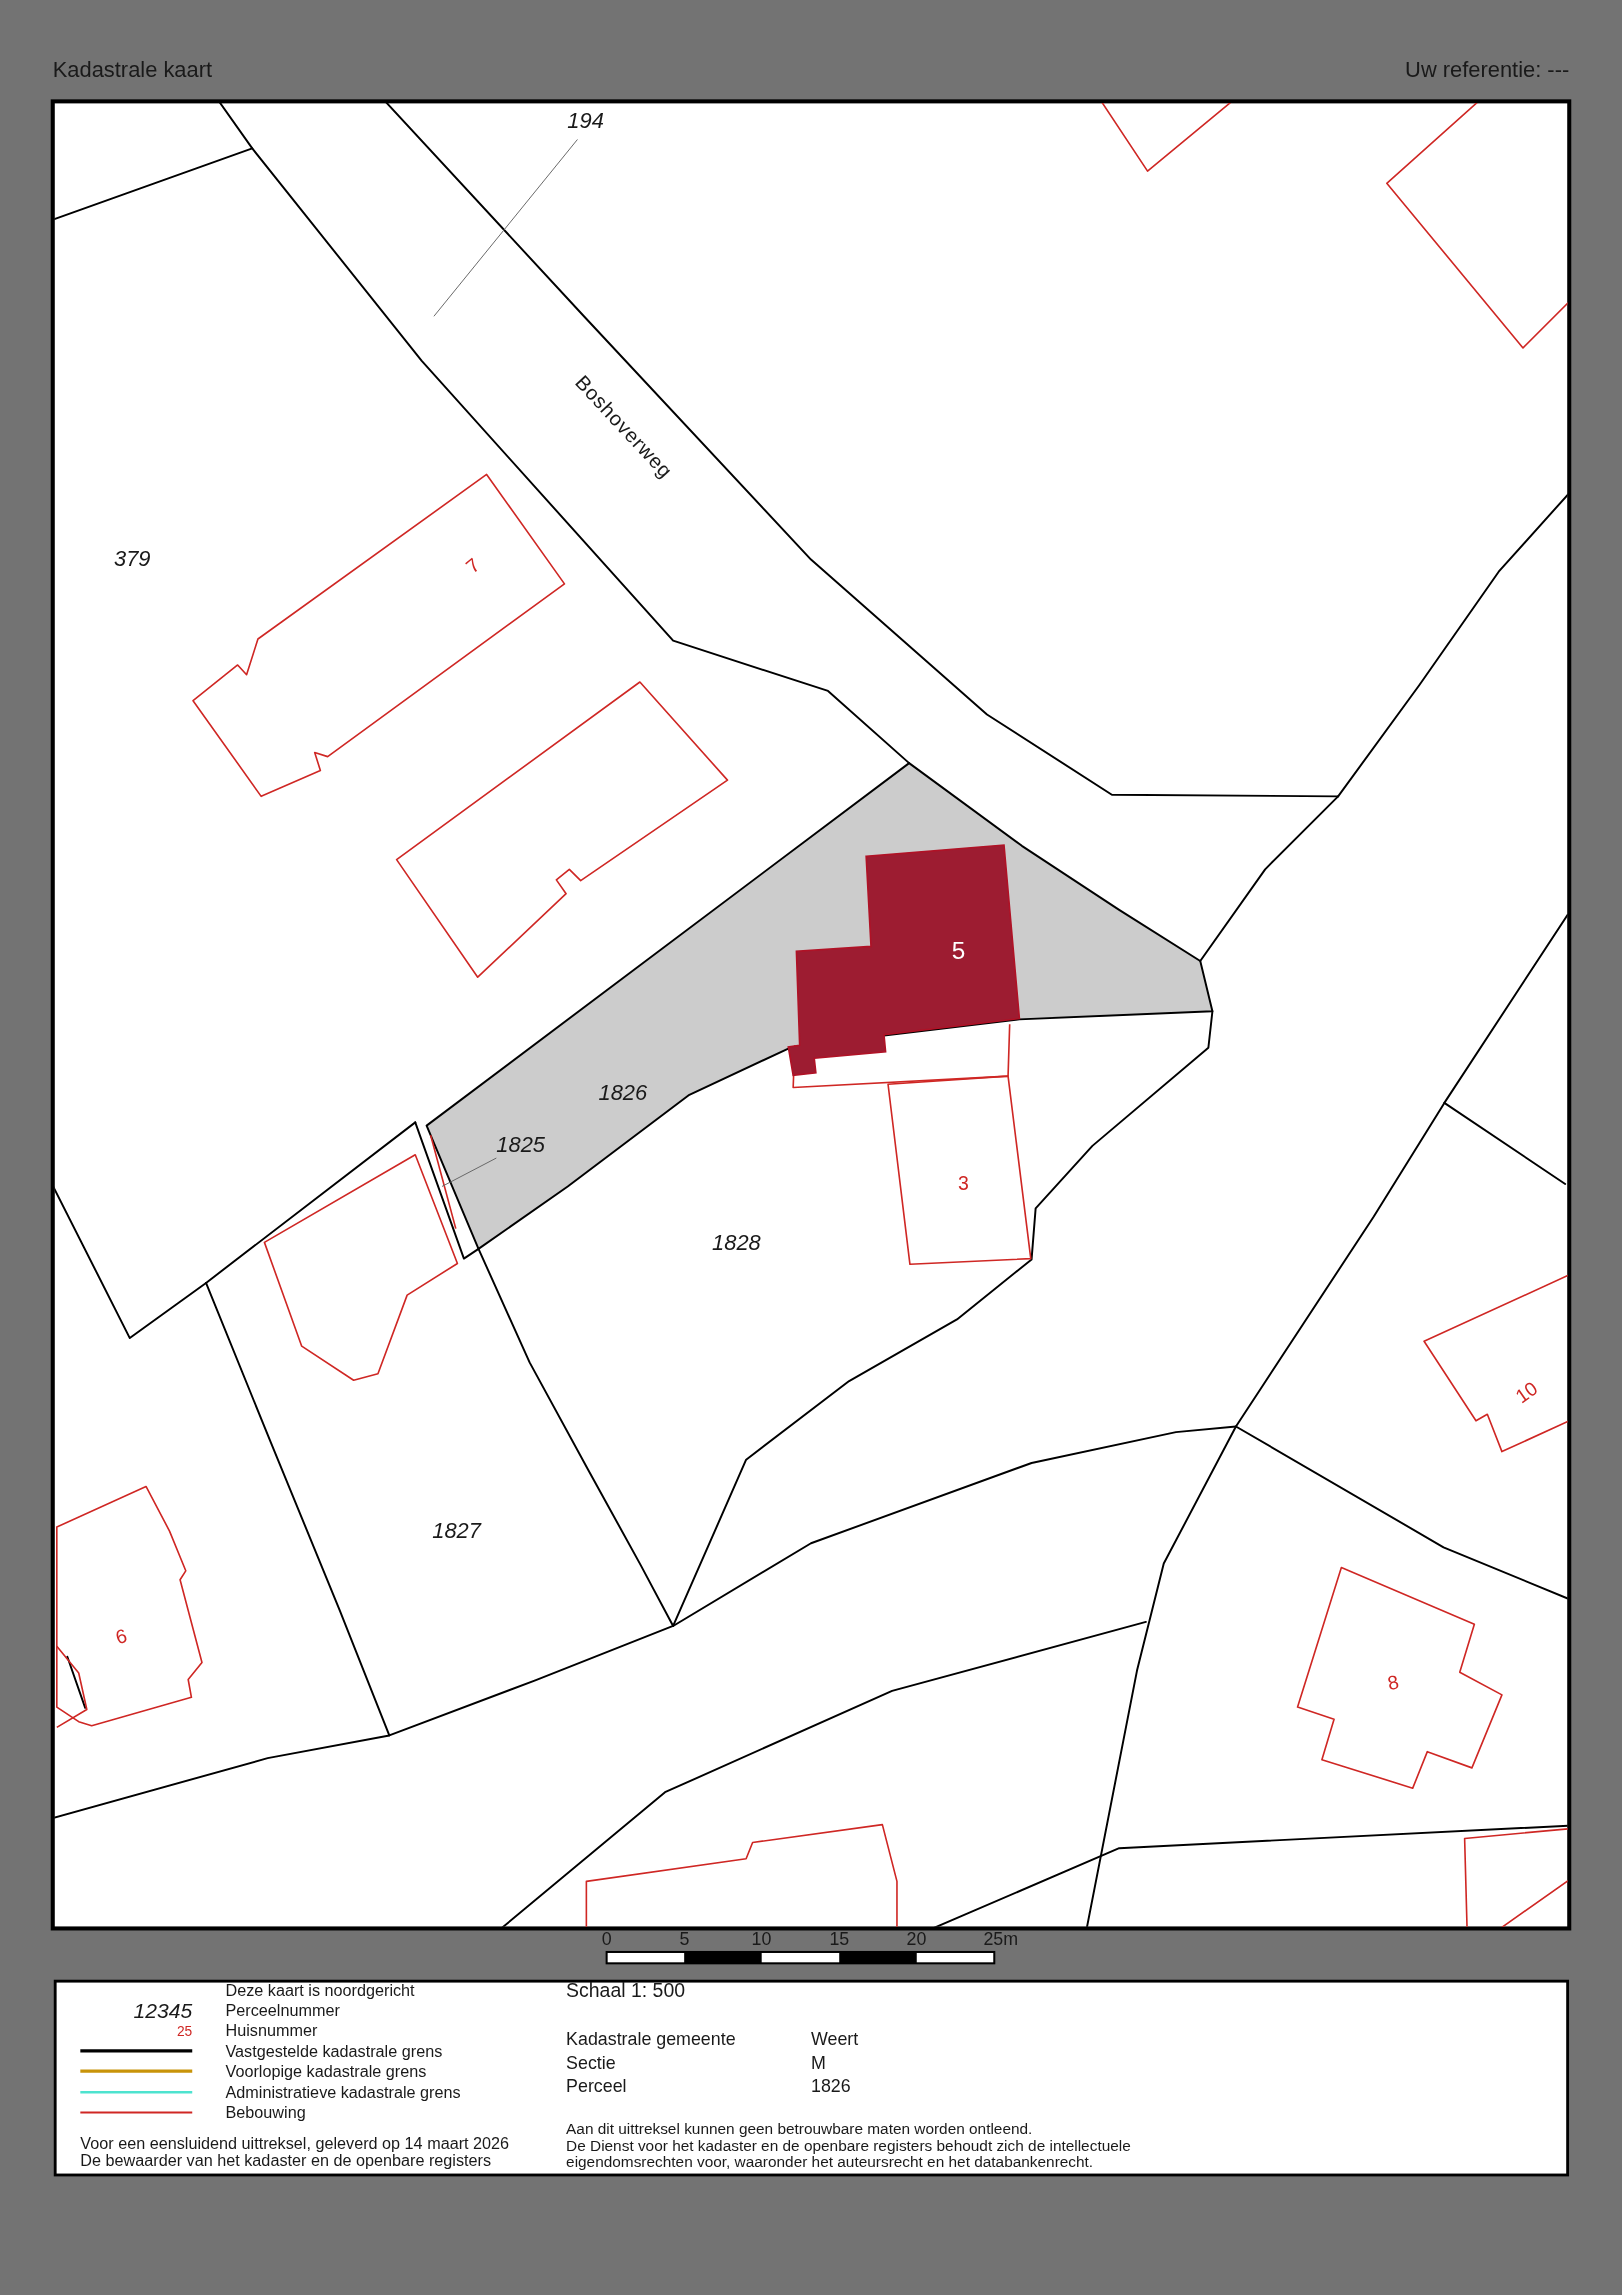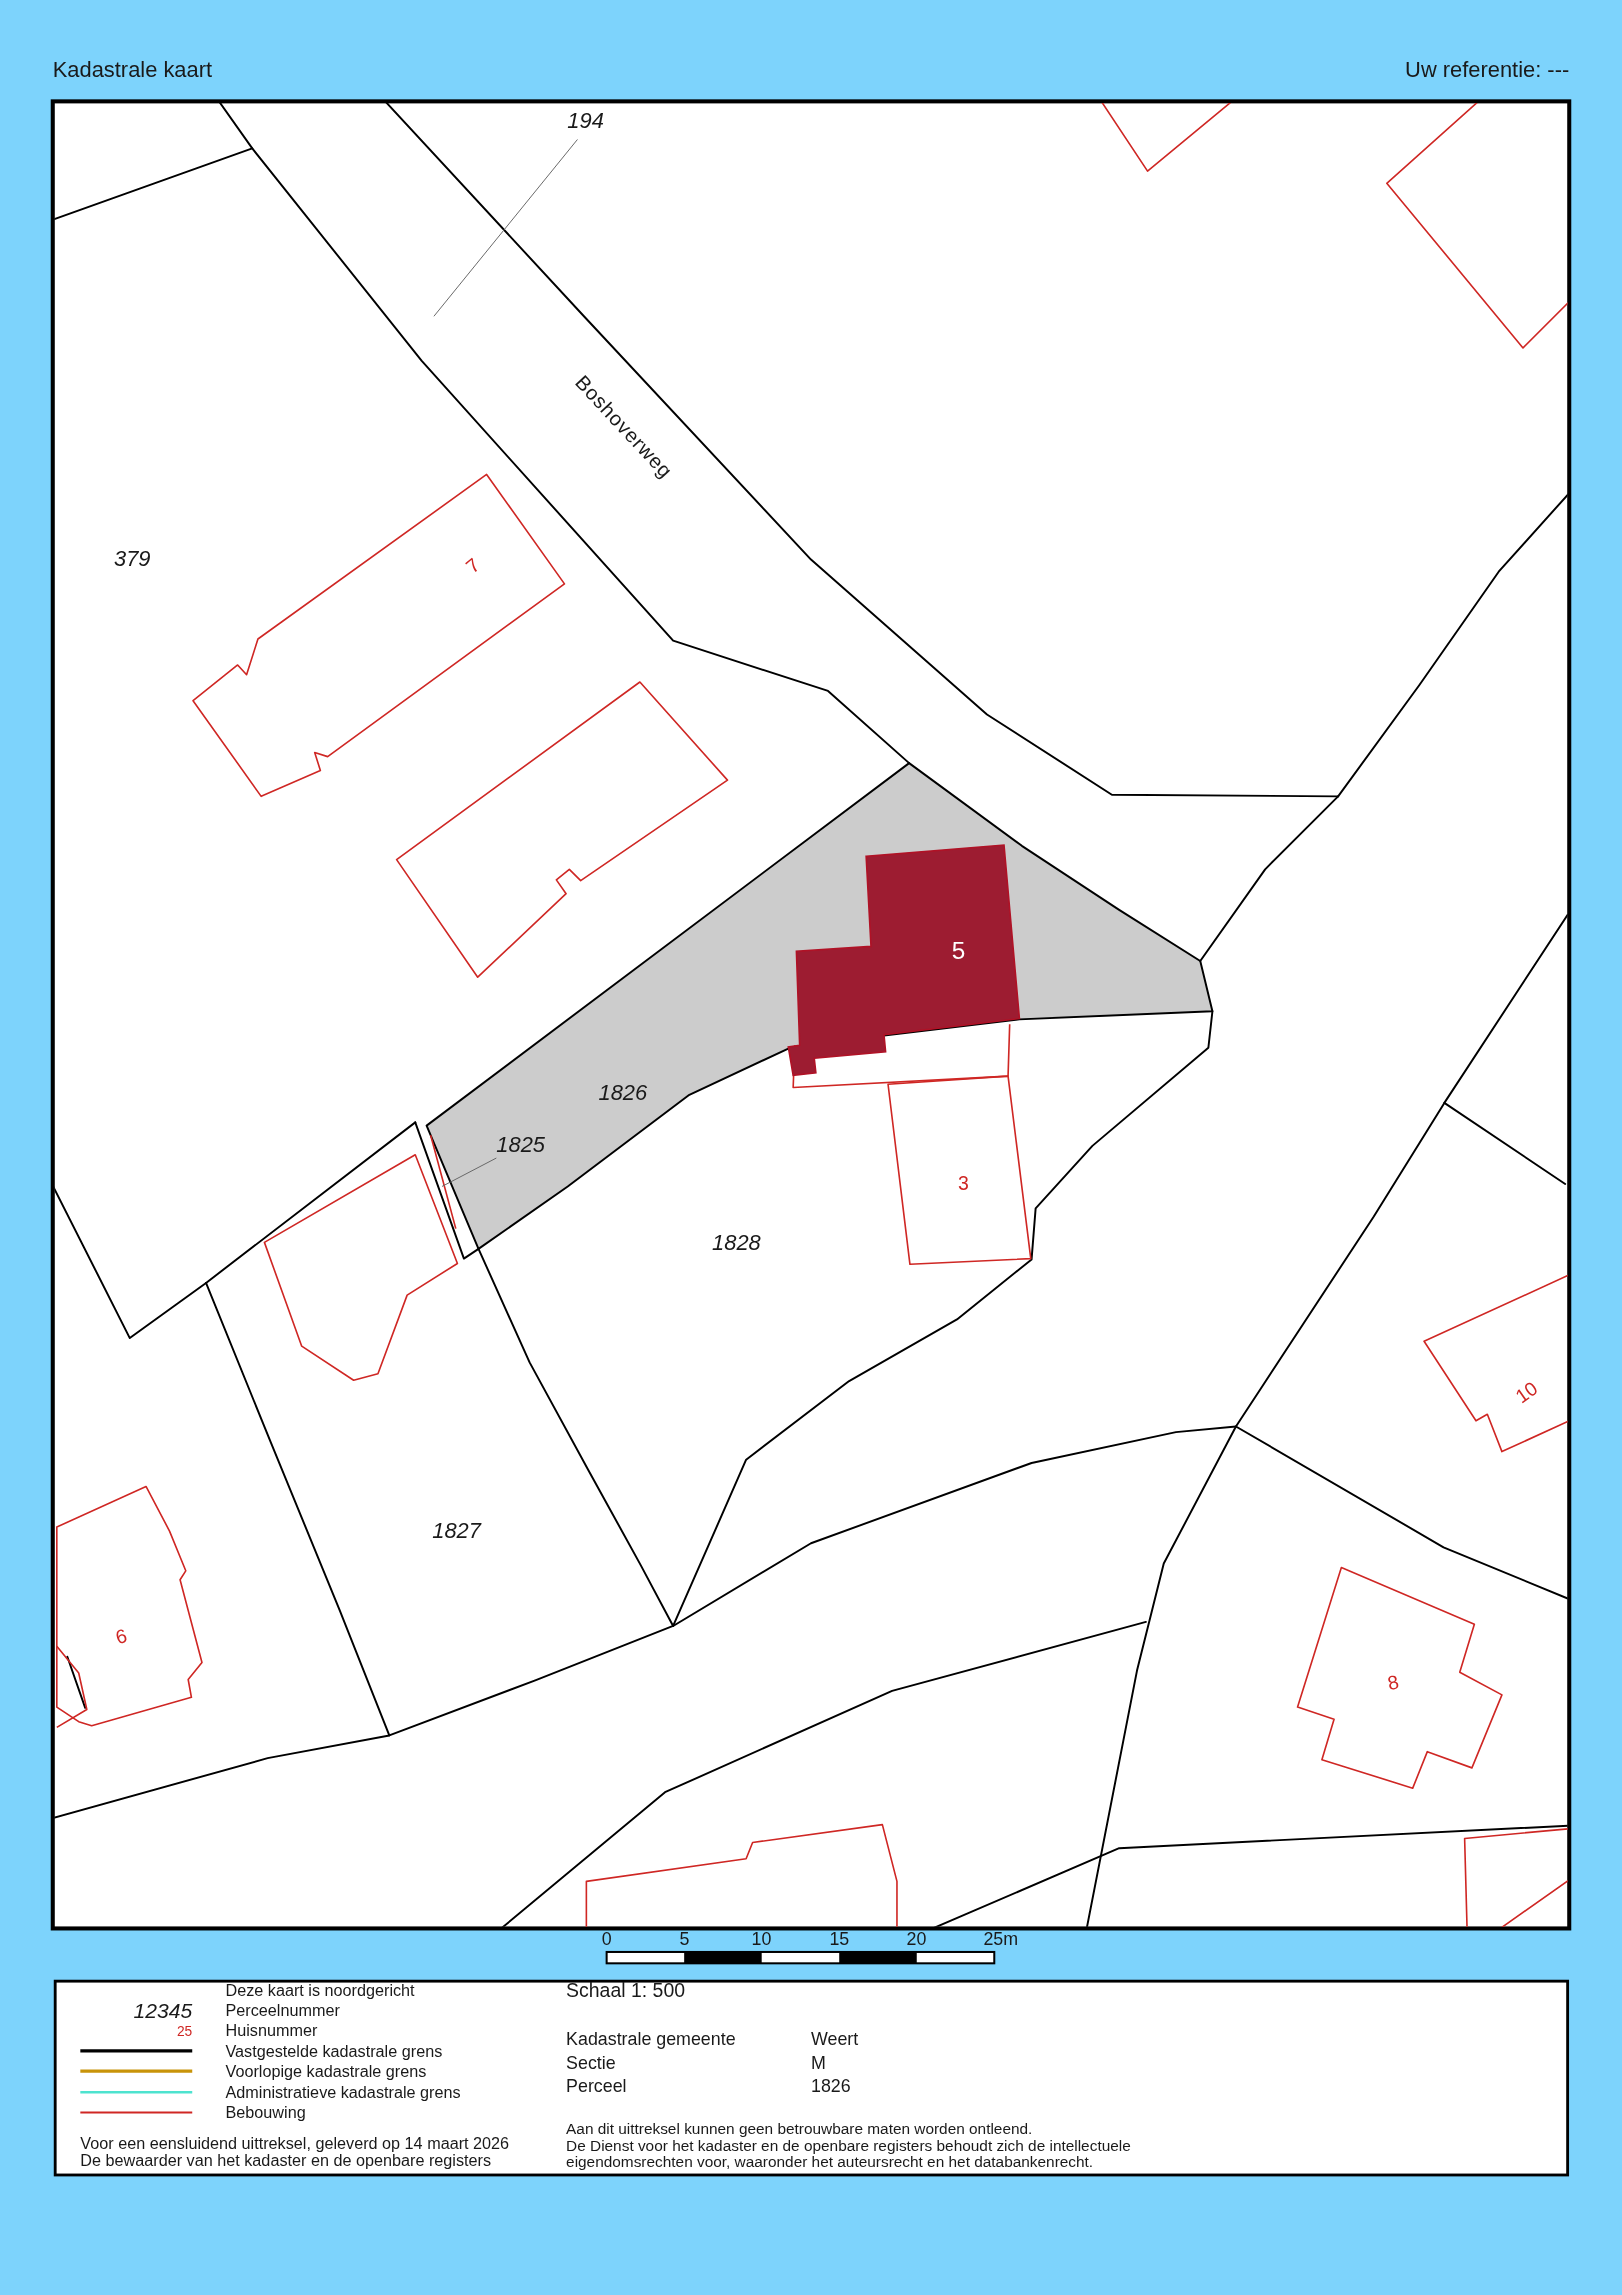--- a/index.html
+++ b/index.html
@@ -1,16 +1,16 @@
 <!DOCTYPE html>
 <html style="font-size:13px"><head>
 <meta charset="utf-8">
 <style>
   html,body{margin:0;padding:0;background:#ffffff;}
-  .page{position:relative;width:1622px;height:2295px;background:#7dd3fc;
+  .page{position:relative;width:1622px;height:2295px;background:#737373;
         font-family:"Liberation Sans", sans-serif;}
   svg{position:absolute;left:0;top:0;}
   text{fill:#1a1a1a;}
   .hdr{font-size:27px;}
   .parcel-label{font-size:27px;font-style:italic;fill:#1a1a1a;}
   .street-label{font-size:25px;fill:#1a1a1a;letter-spacing:1px;}
   .house-num{font-size:24px;fill:#cf2724;}
   .house-num-white{font-size:30px;fill:#ffffff;}
   .blk{stroke:#000000;fill:none;stroke-width:2.4;stroke-linejoin:round;stroke-linecap:round;}
   .red{stroke:#cf2724;fill:none;stroke-width:2;stroke-linejoin:round;}

